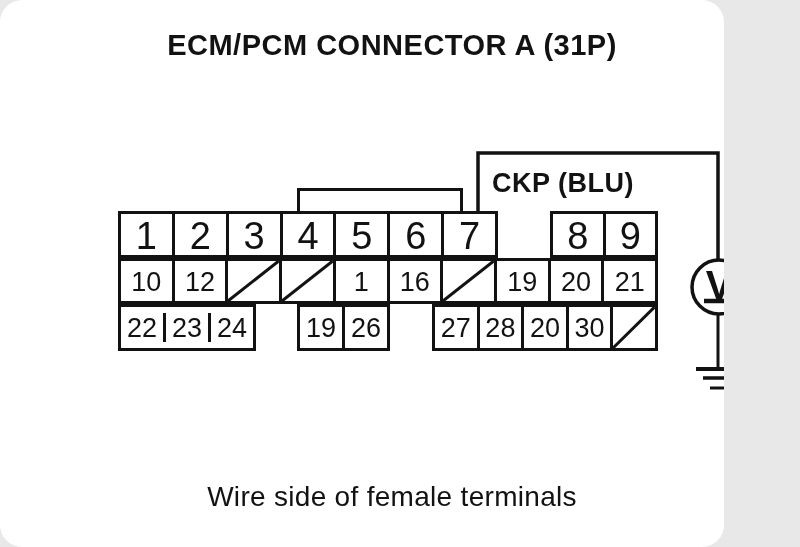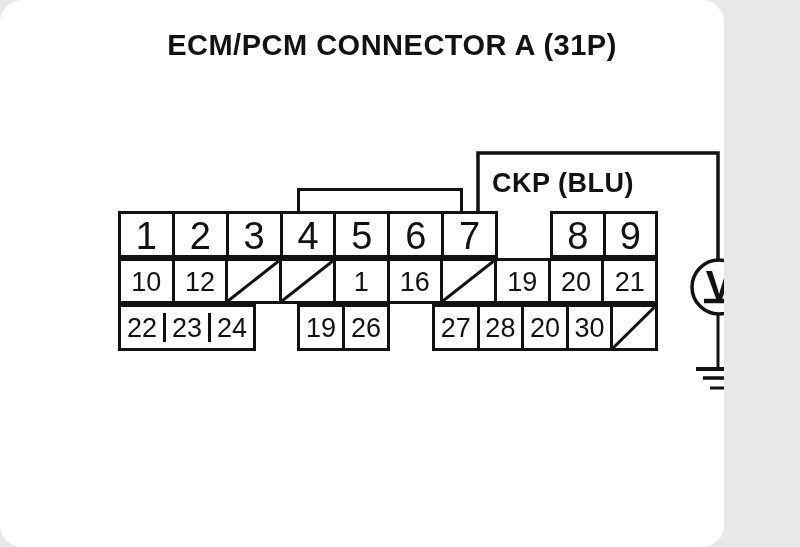--- a/index.html
+++ b/index.html
@@ -142,14 +142,15 @@
     <text x="719" y="299">V</text>
     <line class="stroke" x1="704" y1="301" x2="735" y2="301" stroke-width="4.5"></line>
     <line class="stroke" x1="718" y1="314" x2="718" y2="369" stroke-width="3"></line>
     <g>
       <line class="stroke" x1="696" y1="369" x2="740" y2="369" stroke-width="4"></line>
       <line class="stroke" x1="703" y1="378" x2="733" y2="378" stroke-width="3.5"></line>
       <line class="stroke" x1="710" y1="388" x2="728" y2="388" stroke-width="3"></line>
     </g>
   </svg>
 
+  <div class="caption">Wire side of female terminals</div>
 
 </div>
 
 </body></html>

